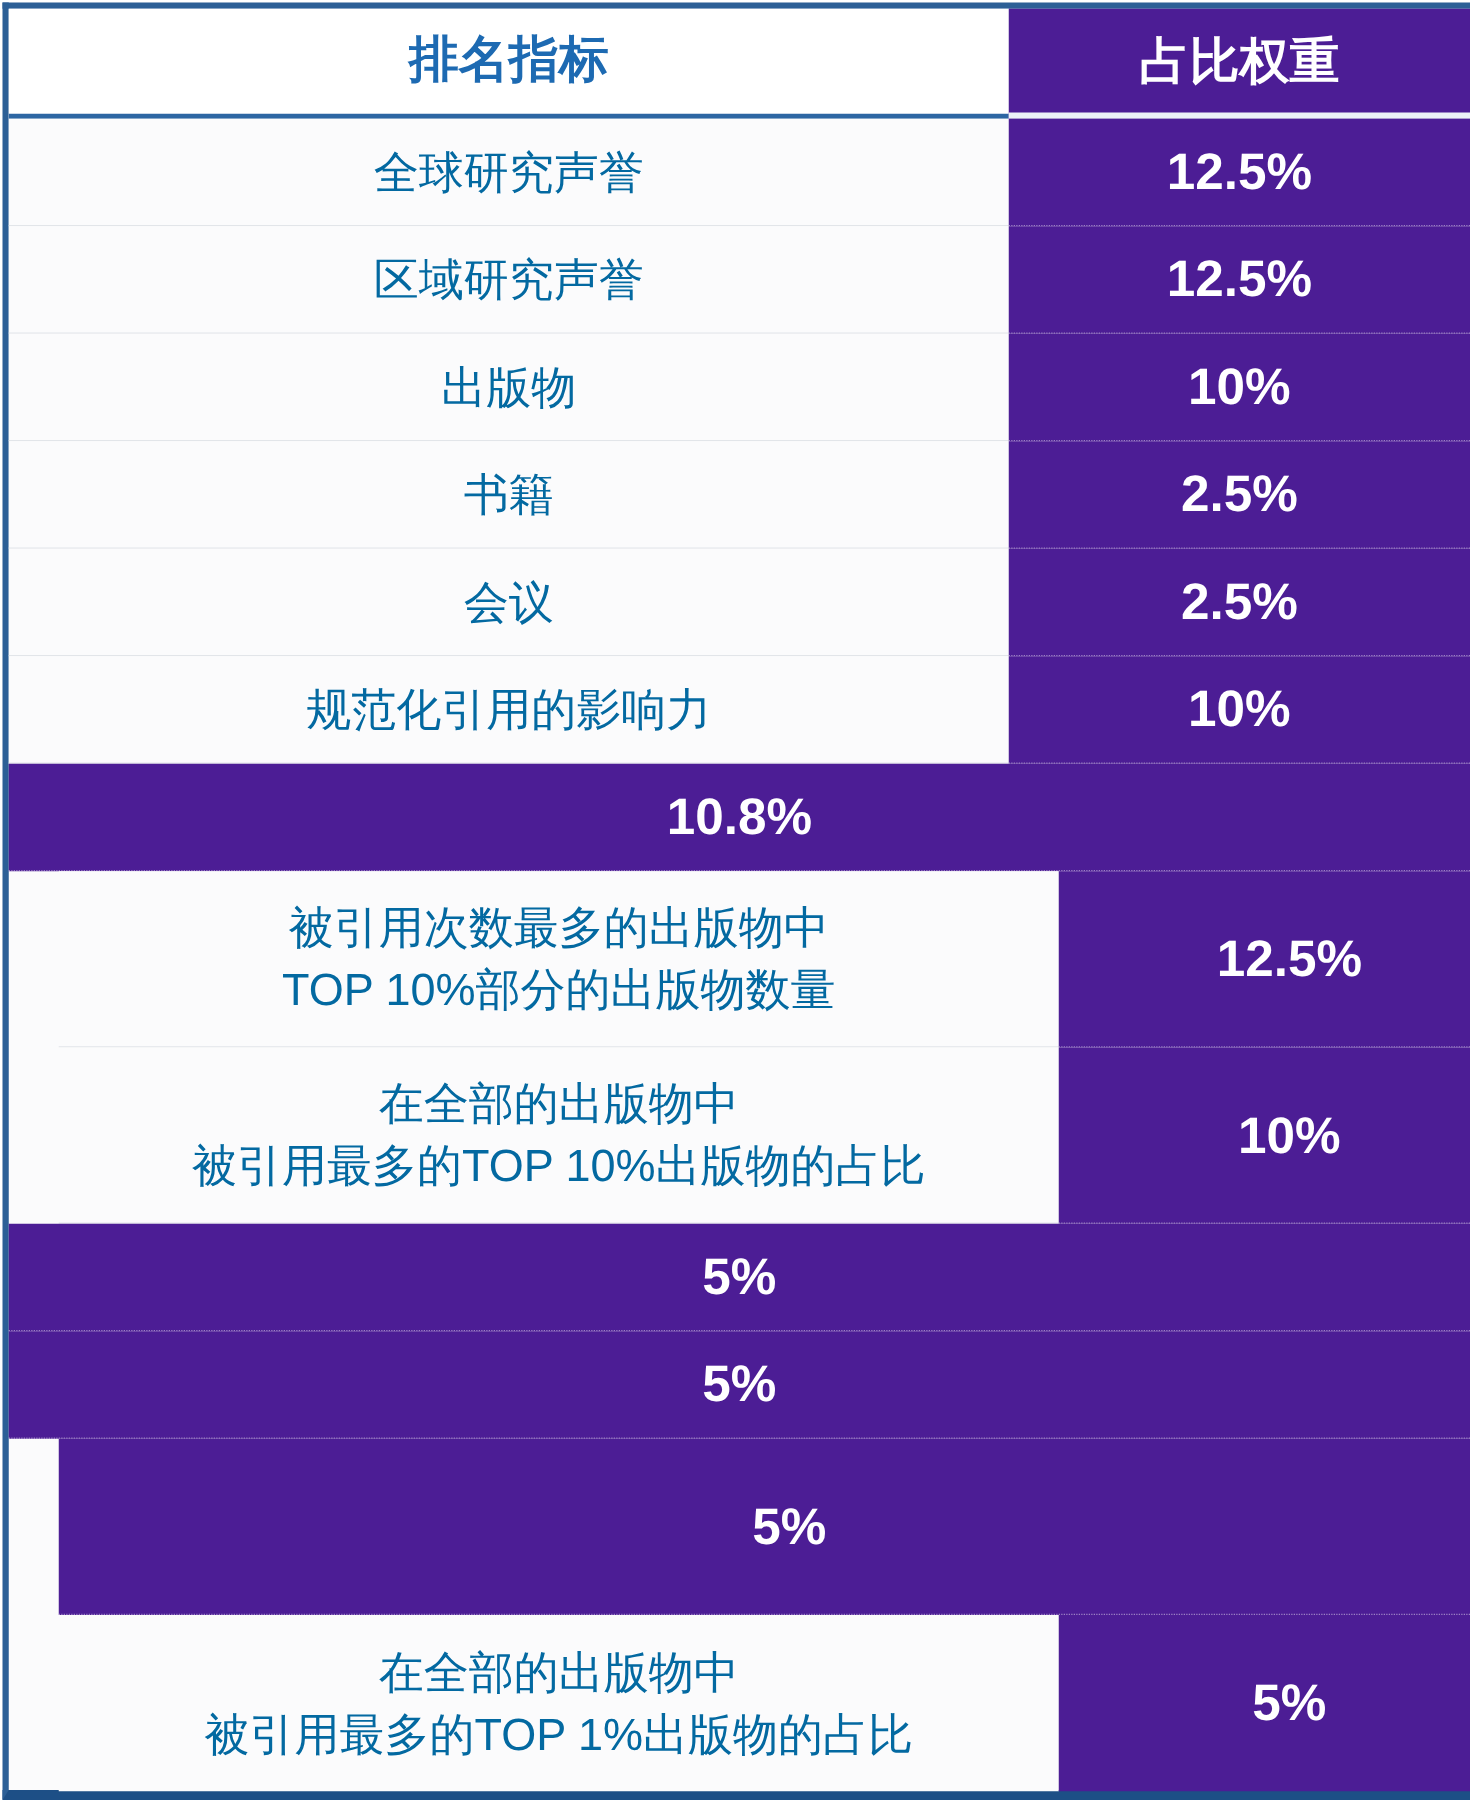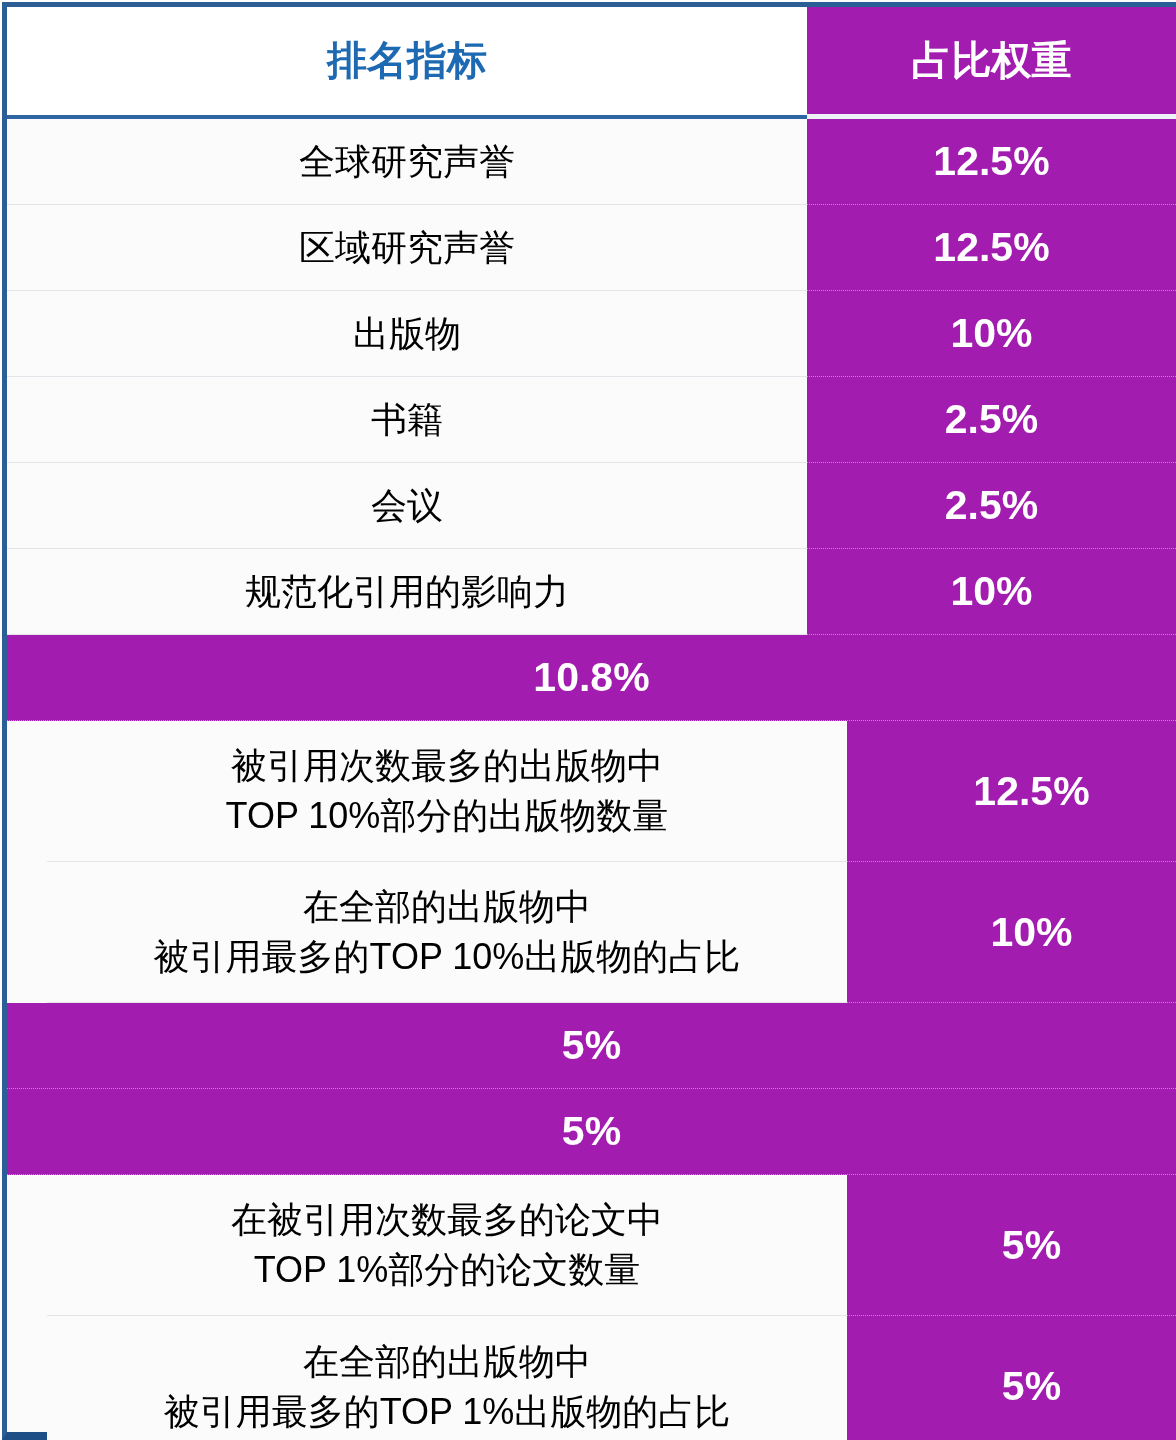--- a/index.html
+++ b/index.html
@@ -24,35 +24,35 @@
   .cell {
     display: flex;
     align-items: center;
     justify-content: center;
     text-align: center;
     white-space: pre-line;
   }
   .cell.indicator {
     flex: 0 0 800px;
     background: #fbfbfc;
-    color: #000000;
+    color: #0369a1;
     font-size: 36px;
     line-height: 1.38;
     border-bottom: 1px solid #e2e5e9;
   }
   .cell.weight {
     flex: 1 1 auto;
-    background: #a21caf;
+    background: #4c1d95;
     color: #ffffff;
     font-size: 41px;
     font-weight: bold;
     border-bottom: 1px dotted rgba(255,255,255,0.45);
     text-align: center;
   }
-  .row.header { height: 112px; }
+  .row.header { height: 88px; }
   .row.header .cell.indicator {
     background: #ffffff;
     color: #1d6ab2;
     font-size: 40px;
     font-weight: bold;
     border-bottom: 4px solid #2d66a3;
   }
   .row.header .cell.weight {
     font-size: 40px;
     border-bottom: 5px solid #edf2f7;
@@ -120,22 +120,20 @@
 
   <div class="row single">
     <div class="cell weight">5%</div>
   </div>
 
   <div class="row single">
     <div class="cell weight">5%</div>
   </div>
 
   <div class="row tall">
-    <div class="cell indicator">在被引用次数最多的论文中
-TOP 1%部分的论文数量</div>
     <div class="cell weight">5%</div>
   </div>
 
   <div class="row tall">
     <div class="cell indicator">在全部的出版物中
 被引用最多的TOP 1%出版物的占比</div>
     <div class="cell weight">5%</div>
   </div>
 
 </div>

